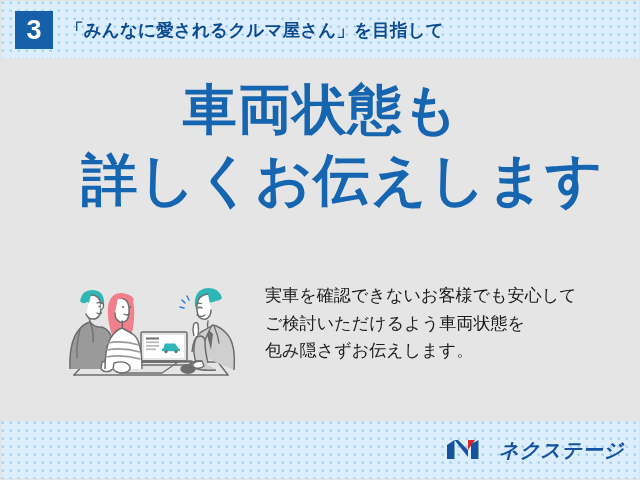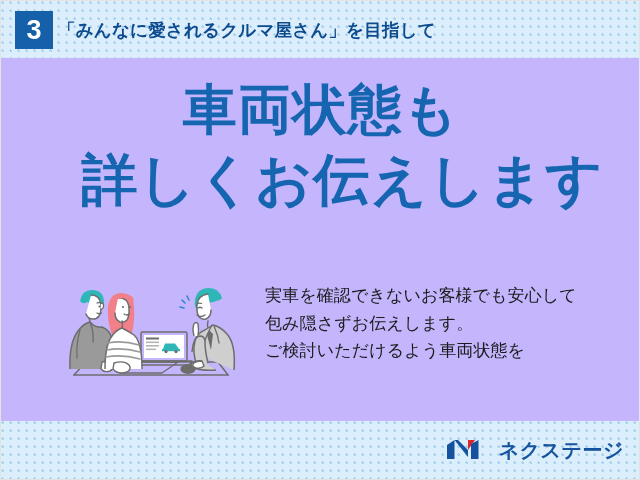--- a/index.html
+++ b/index.html
@@ -53,36 +53,36 @@
     color: #ffffff;
     font-size: 27px;
     font-weight: bold;
     line-height: 38px;
     text-align: center;
     letter-spacing: 0;
     flex: 0 0 auto;
     font-family: "Liberation Sans", "DejaVu Sans", sans-serif;
   }
   #header-title {
-    margin-left: 5px;
+    margin-left: 13px;
     color: #0d4b8f;
     font-size: 17.5px;
     font-weight: bold;
     letter-spacing: 0.2px;
     white-space: nowrap;
   }
 
   
   #main {
     position: absolute;
     top: 57px;
     left: 0;
     width: 640px;
     height: 418px;
-    background: #c4b5fd;
+    background: #e5e5e5;
   }
 
   
   #headline {
     position: absolute;
     top: 16px;
     left: 0;
     width: 640px;
     text-align: center;
     color: #1565b0;
@@ -153,20 +153,21 @@
     flex: 0 0 auto;
   }
   #logo-text {
     margin-left: 19px;
     color: #15539e;
     font-size: 20px;
     font-weight: bold;
     letter-spacing: 0.5px;
     line-height: 1;
     white-space: nowrap;
+    font-style: italic;
   }
 </style>
 </head>
 <body>
 
 <div id="page">
 
   <div id="header-band" class="dot-band"></div>
   <div id="header-inner">
     <div id="step-badge">3</div>
@@ -284,22 +285,22 @@
           <g stroke="#2f86d6" stroke-width="1.6" stroke-linecap="round">
             <path d="M126 26 l3 3"></path>
             <path d="M131 22 l2 4"></path>
             <path d="M124 33 l4 1"></path>
           </g>
         </svg>
       </div>
 
       <div id="body-copy">
         <span class="bline">実車を確認できないお客様でも安心して</span>
+        <span class="bline">ご検討いただけるよう車両状態を</span>
         <span class="bline">包み隠さずお伝えします。</span>
-        <span class="bline">ご検討いただけるよう車両状態を</span>
       </div>
 
     </div>
   </div>
 
   <div id="footer-band" class="dot-band"></div>
 
   <div id="logo">
     <svg id="logo-mark" viewBox="0 0 34 24" xmlns="http://www.w3.org/2000/svg">
 

